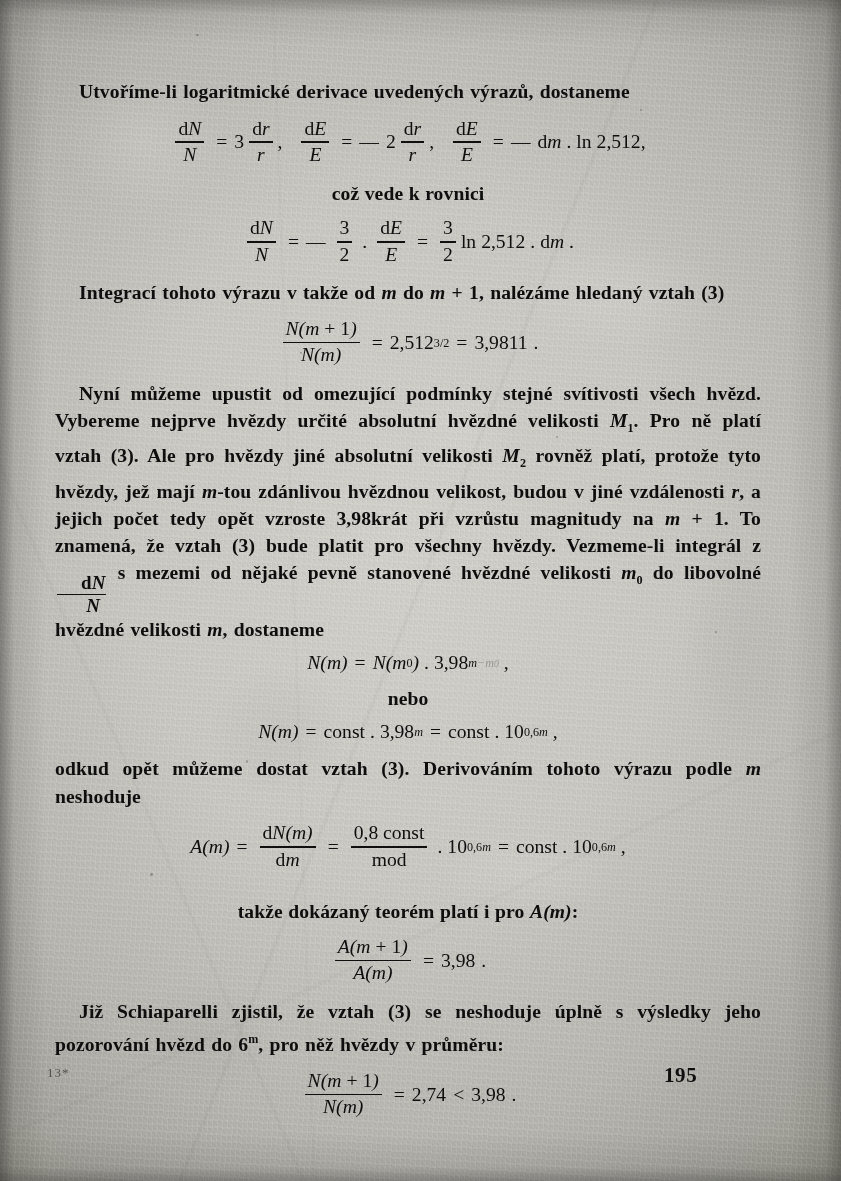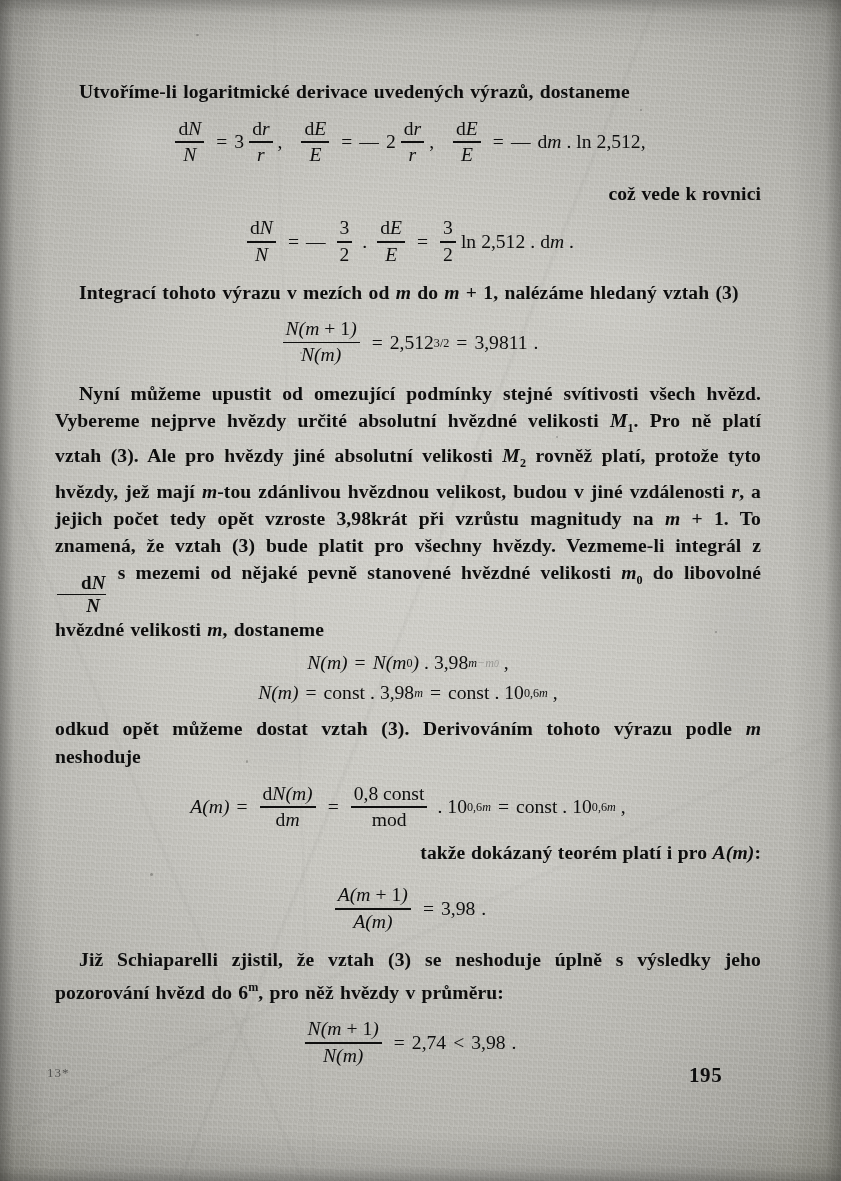--- a/index.html
+++ b/index.html
@@ -76,21 +76,21 @@
     margin: 0;
     font-size: 19.6px;
     line-height: 27.6px;
     text-align: justify;
     text-indent: 24px;
     letter-spacing: .1px;
     word-spacing: 1.2px;
     font-weight: bold;
   }
   .para.noindent { text-indent: 0; }
-  .para.plain { text-align: right; word-spacing: .5px; }
+  .para.plain { text-align: center; word-spacing: .5px; }
   .tight { line-height: 27.2px; }
 
   .eq {
     margin: 0;
     text-align: center;
     font-size: 19.6px;
     line-height: 1;
   }
   .eq-row {
     display: inline-flex;
@@ -149,21 +149,21 @@
     left: 47px;
     top: 1065px;
     font-size: 13px;
     letter-spacing: 1px;
     color: rgba(22,22,22,.62);
     filter: blur(.3px);
     font-family: "Liberation Serif", serif;
   }
   #footer-page {
     position: absolute;
-    left: 689px;
+    left: 664px;
     top: 1063px;
     font-size: 21px;
     font-weight: bold;
     letter-spacing: .6px;
   }
 
   
   #textblock, #footer-page {
     filter: blur(.16px) contrast(1.06);
   }
@@ -279,21 +279,21 @@
         <span style="width:5px;"></span>
         <span>2,512</span>
         <span class="dotop">.</span>
         <span class="rm">d</span>
           <span class="it">m</span>
         <span style="width:5px;"></span>
         <span>.</span>
       </span>
     </p>
 
-    <p class="para" style="margin-top:14px;"><span>Integrací tohoto výrazu v mezích od </span><span class="it">m</span><span> do </span><span class="it">m</span><span> + 1, nalézáme hledaný vztah (3)</span></p>
+    <p class="para" style="margin-top:14px;"><span>Integrací tohoto výrazu v takže od </span><span class="it">m</span><span> do </span><span class="it">m</span><span> + 1, nalézáme hledaný vztah (3)</span></p>
 
     <p class="eq" style="margin-top:12px;">
       <span class="eq-row">
         <span class="frac">
           <span class="num">
             <span class="it">N</span><span class="it">(</span><span class="it">m</span><span style="padding:0 5px;">+</span><span>1</span><span class="it">)</span>
           </span>
           <span class="bar"></span>
           <span class="den">
             <span class="it">N</span><span class="it">(</span><span class="it">m</span><span class="it">)</span>
@@ -328,20 +328,21 @@
           <sub class="sb">0</sub>
           <span class="it">)</span>
         <span class="dotop">.</span>
         <span>3,98</span>
           <sup class="spi"><span>m</span><span class="faded">−</span><span class="faded">m</span><span class="faded" style="font-size:.8em;">0</span></sup>
         <span style="width:5px;"></span>
         <span>,</span>
       </span>
     </p>
 
+    <p class="para noindent plain" style="margin-top:12px;">nebo</p>
 
     <p class="eq" style="margin-top:10px;">
       <span class="eq-row">
         <span class="it">N</span>
           <span class="it">(</span>
           <span class="it">m</span>
           <span class="it">)</span>
         <span class="op">=</span>
         <span>const</span>
         <span class="dotop">.</span>
@@ -383,23 +384,23 @@
         <span class="op">=</span>
         <span>const</span>
         <span class="dotop">.</span>
         <span>10</span>
           <sup class="sp"><span>0,6</span><span style="font-style:italic;">m</span></sup>
         <span style="width:5px;"></span>
         <span>,</span>
       </span>
     </p>
 
-    <p class="para noindent plain" style="margin-top:8px;"><span>takže dokázaný teorém platí i pro </span><span class="it">A</span><span class="it">(</span><span class="it">m</span><span class="it">)</span><span>:</span></p>
-
-    <p class="eq" style="margin-top:19px;">
+    <p class="para noindent plain" style="margin-top:28px;"><span>takže dokázaný teorém platí i pro </span><span class="it">A</span><span class="it">(</span><span class="it">m</span><span class="it">)</span><span>:</span></p>
+
+    <p class="eq" style="margin-top:11px;">
       <span class="eq-row">
         <span class="frac">
           <span class="num">
             <span class="it">A</span><span class="it">(</span><span class="it">m</span><span style="padding:0 5px;">+</span><span>1</span><span class="it">)</span>
           </span>
           <span class="bar"></span>
           <span class="den">
             <span class="it">A</span><span class="it">(</span><span class="it">m</span><span class="it">)</span>
           </span>
         </span>

